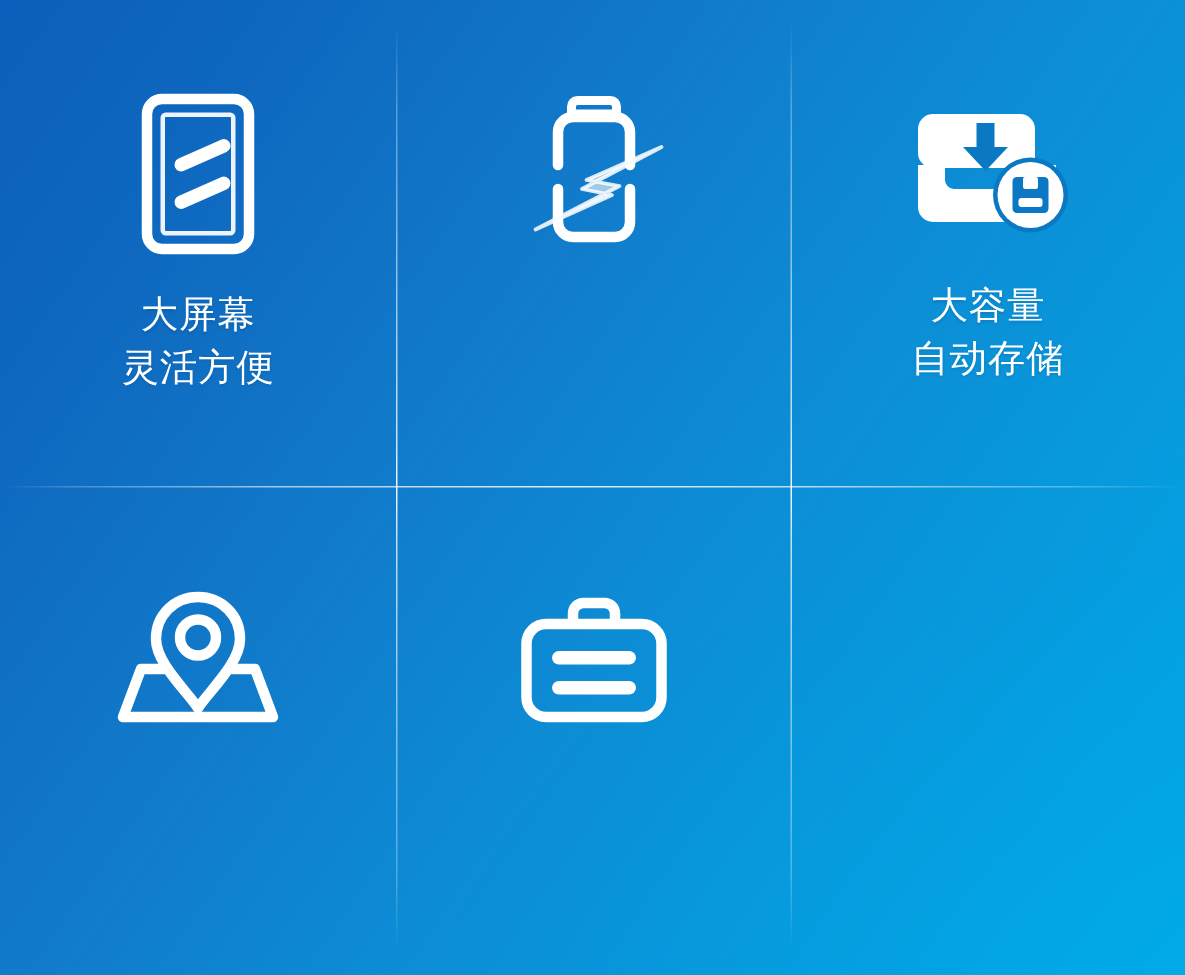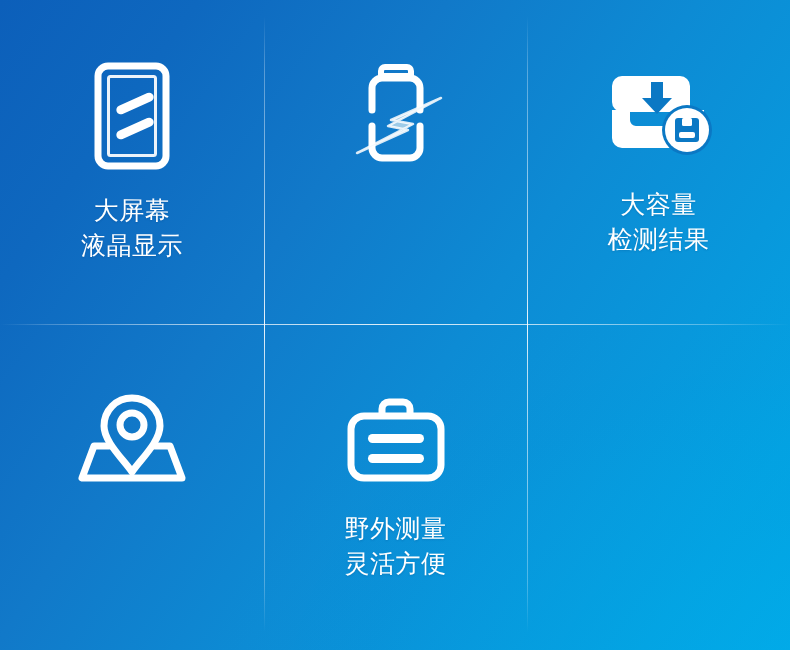--- a/index.html
+++ b/index.html
@@ -127,21 +127,21 @@
     <div class="cell row-top">
       <div class="icon-wrap">
         <svg width="96" height="112" viewBox="0 0 96 112" fill="none">
           <rect x="14" y="6" width="68" height="100" rx="10" ry="10" stroke="#ffffff" stroke-width="7"></rect>
           <rect x="24.5" y="16.5" width="47" height="79" rx="2" ry="2" stroke="#ffffff" stroke-width="3" opacity="0.92"></rect>
           <rect x="31" y="39" width="40" height="9" rx="4.5" fill="#ffffff" transform="rotate(-24 51 43.5)"></rect>
           <rect x="31" y="64" width="40" height="9" rx="4.5" fill="#ffffff" transform="rotate(-24 51 68.5)"></rect>
         </svg>
       </div>
       <div class="label">大屏幕
-液晶显示</div>
+灵活方便</div>
     </div>
 
     <div class="cell row-top">
       <div class="icon-wrap">
         <svg width="110" height="118" viewBox="0 0 110 118" fill="none">
 
           <path d="M44 13 h22 a4 4 0 0 1 4 4 v5 h-30 v-5 a4 4 0 0 1 4 -4 z" stroke="#ffffff" stroke-width="6" stroke-linejoin="round"></path>
 
           <path d="M31 56 v-22 a10 10 0 0 1 10 -10 h28 a10 10 0 0 1 10 10 v22" stroke="#ffffff" stroke-width="7" stroke-linecap="round"></path>
           <path d="M31 72 v22 a10 10 0 0 0 10 10 h28 a10 10 0 0 0 10 -10 v-22" stroke="#ffffff" stroke-width="7" stroke-linecap="round"></path>
@@ -164,21 +164,21 @@
           <path d="M48 12 h12 v16 h9 L54 44 L39 28 h9 z" fill="#0b78c4"></path>
 
           <circle cx="84" cy="60" r="25" fill="#0b78c4"></circle>
           <circle cx="84" cy="60" r="22" fill="#ffffff"></circle>
           <rect x="72" y="48" width="24" height="24" rx="3" fill="#0b78c4"></rect>
           <rect x="79" y="48" width="10" height="8" rx="1.5" fill="#ffffff"></rect>
           <rect x="76" y="62" width="16" height="6" rx="2" fill="#ffffff"></rect>
         </svg>
       </div>
       <div class="label">大容量
-检测结果</div>
+自动存储</div>
     </div>
 
     <div class="cell row-bottom">
       <div class="icon-wrap">
         <svg width="112" height="94" viewBox="0 0 112 94" fill="none">
 
           <path d="M33 54 H18 L6 86 h100 L94 54 H79" stroke="#ffffff" stroke-width="7" stroke-linejoin="round" stroke-linecap="round" fill="none"></path>
 
           <path d="M56 6 C40 6 28 18.5 28 34 C28 50 48 68 56 80 C64 68 84 50 84 34 C84 18.5 72 6 56 6 Z" stroke="#ffffff" stroke-width="7" stroke-linejoin="round" fill="none"></path>
           <circle cx="56" cy="33" r="12" stroke="#ffffff" stroke-width="7" fill="none"></circle>
@@ -190,22 +190,20 @@
       <div class="icon-wrap">
         <svg width="104" height="92" viewBox="0 0 104 92" fill="none">
 
           <path d="M38 22 v-7 a7 7 0 0 1 7 -7 h14 a7 7 0 0 1 7 7 v7" stroke="#ffffff" stroke-width="7" stroke-linejoin="round" fill="none"></path>
 
           <rect x="7" y="22" width="90" height="62" rx="13" ry="13" stroke="#ffffff" stroke-width="7"></rect>
           <rect x="24" y="40" width="56" height="9" rx="4.5" fill="#ffffff"></rect>
           <rect x="24" y="60" width="56" height="9" rx="4.5" fill="#ffffff"></rect>
         </svg>
       </div>
-      <div class="label">野外测量
-灵活方便</div>
     </div>
 
   </div>
 
   <div class="divider v-div d1"></div>
   <div class="divider v-div d2"></div>
   <div class="divider h-div"></div>
 </div>
 
 </body></html>

